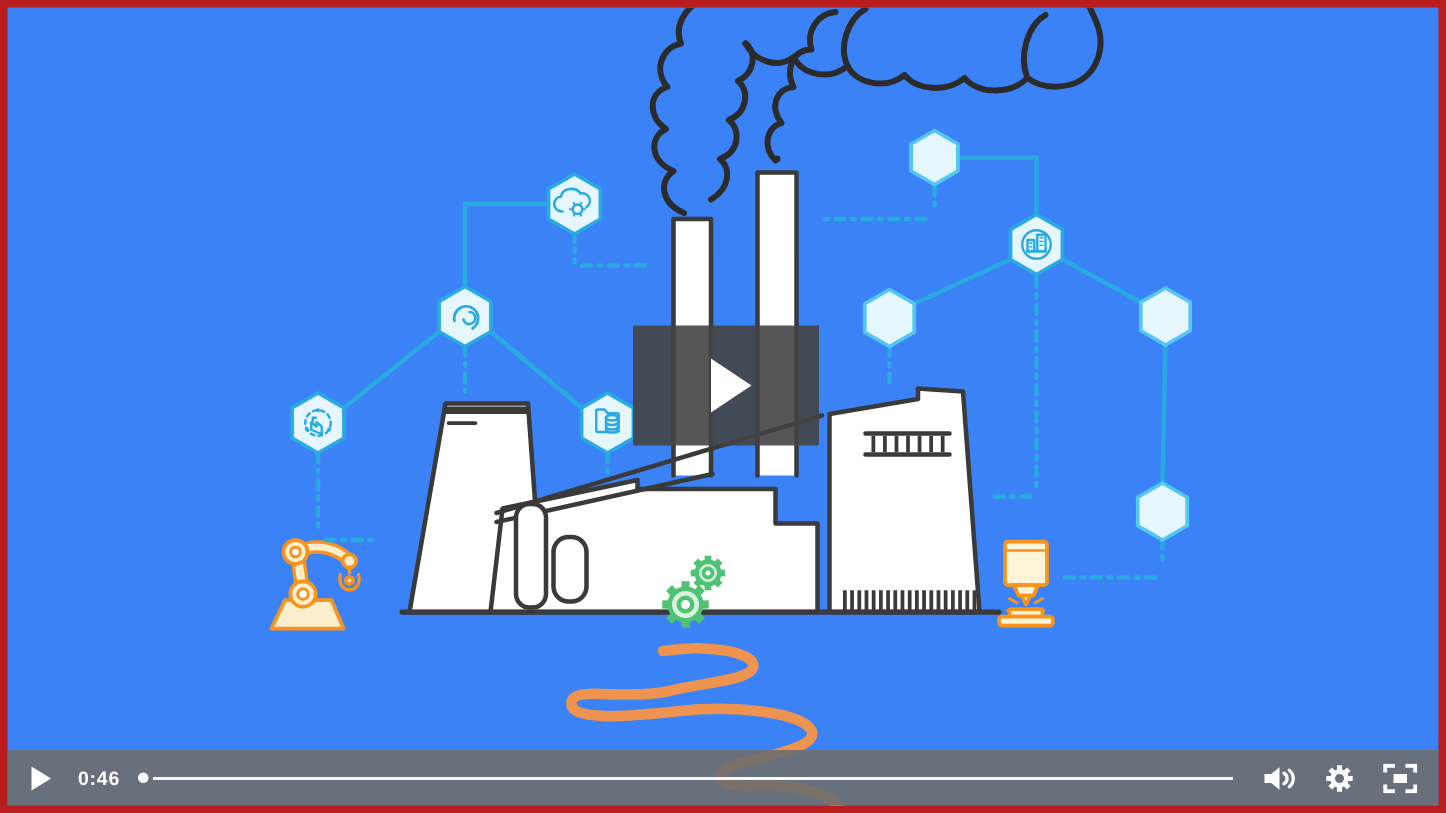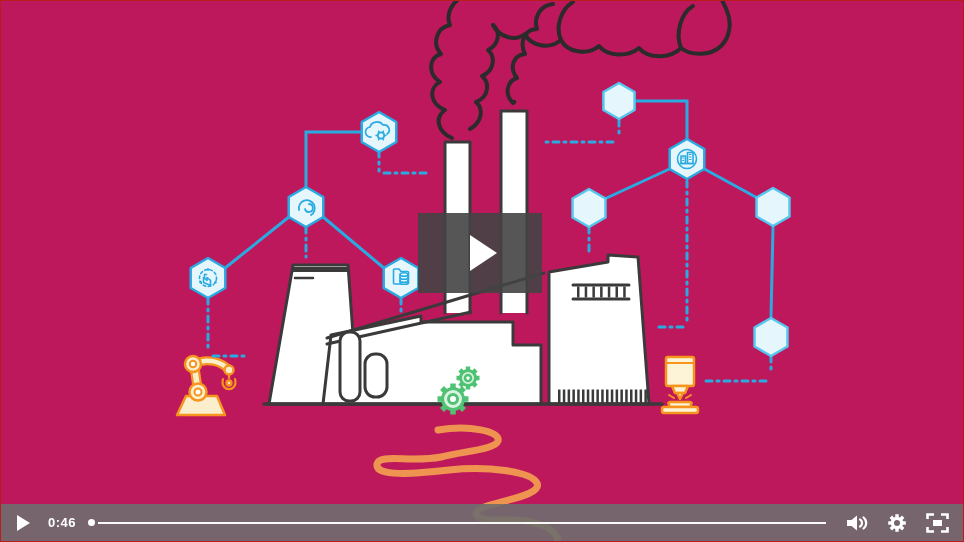--- a/index.html
+++ b/index.html
@@ -1,16 +1,16 @@
 <!DOCTYPE html>
 <html><head>
 <meta charset="utf-8">
 <style>
   html,body{margin:0;padding:0;background:#fff;font-family:"Liberation Sans",sans-serif;}
-  .stage{position:relative;width:964px;height:542px;background:#be185d;border:1px solid #b91c1c;box-sizing:border-box;overflow:hidden;}
+  .stage{position:relative;width:964px;height:542px;background:#3b82f6;border:5px solid #b91c1c;box-sizing:border-box;overflow:hidden;}
   .stage svg.illus{position:absolute;left:0;top:0;}
   
   .play-overlay{position:absolute;left:417px;top:212px;width:124px;height:80px;background:rgba(68,68,68,.9);display:flex;align-items:center;justify-content:center;cursor:pointer;}
   .play-overlay .tri{width:0;height:0;border-left:27px solid #fff;border-top:18px solid transparent;border-bottom:18px solid transparent;margin-left:6px;}
   
   .control-bar{position:absolute;left:0;right:0;bottom:0;height:37px;background:rgba(110,110,110,.9);display:flex;align-items:center;}
   .btn{background:none;border:none;padding:0;cursor:pointer;display:flex;align-items:center;justify-content:center;}
   .btn-play{margin-left:14px;width:16px;height:18px;}
   .btn-play .tri{width:0;height:0;border-left:13px solid #fff;border-top:8px solid transparent;border-bottom:8px solid transparent;}
   .time{color:#fff;font-size:13px;font-weight:bold;letter-spacing:.5px;margin-left:17px;user-select:none;}

